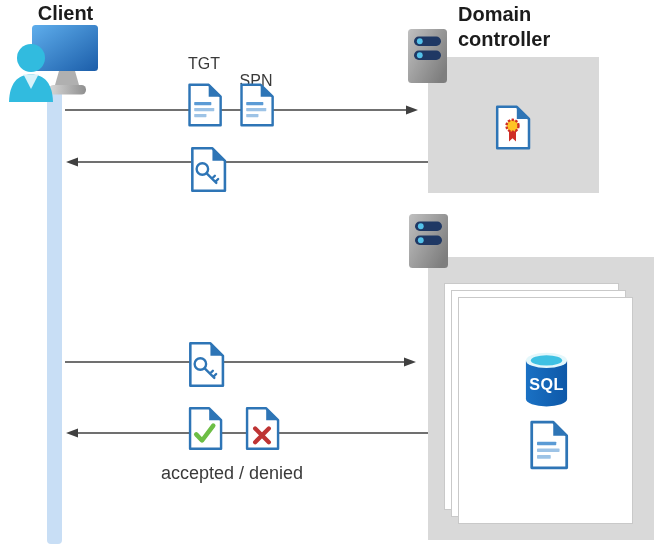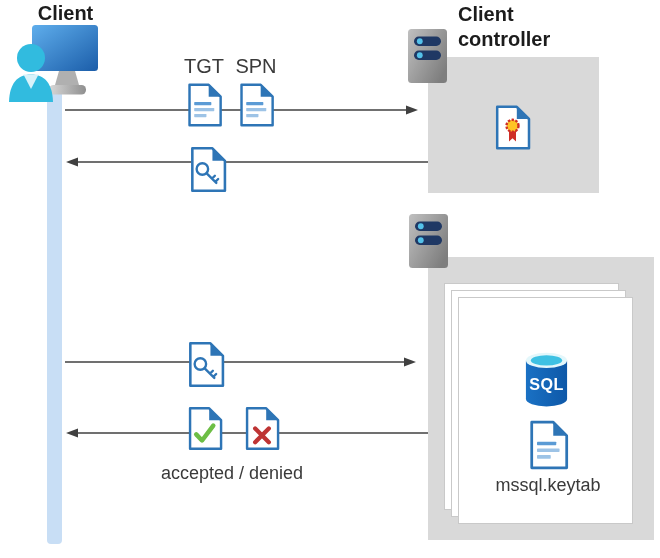--- a/index.html
+++ b/index.html
@@ -8,21 +8,21 @@
     --check-green:#6DBE45; --cross-red:#BE3434; --person-cyan:#31BBDF;
     --server-pill-navy:#1F3864; --server-dot-cyan:#54C2EA;
     --medal-gold:#FFC425; --medal-red:#CF2E27;
     --text-dark:#1C1C1C; --text-gray:#3A3A3A;
   }
   html,body{margin:0;padding:0;background:#fff;}
   .canvas{position:relative;width:660px;height:558px;background:#fff;overflow:hidden;
           font-family:"Liberation Sans","DejaVu Sans",sans-serif;}
   .abs{position:absolute;}
   .lbl-bold{font-weight:bold;font-size:20px;color:var(--text-dark);line-height:25px;}
-  .lbl-reg{font-size:20px;color:var(--text-gray);}
+  .lbl-reg{font-size:16px;color:var(--text-gray);}
   .lbl-big{font-size:18px;color:var(--text-gray);}
   .tc{text-align:center;}
   .graybox{background:var(--box-gray);}
   .card{background:#fff;border:1px solid #C9C9C9;box-sizing:border-box;}
   .timeline{background:var(--timeline-blue);border-radius:0 0 4px 4px;}
 
   
   .st-doc{fill:#fff;stroke:var(--doc-blue);stroke-width:2.5;stroke-linejoin:round;}
   .fl-doc{fill:var(--doc-blue);}
   .ln-mid{fill:var(--doc-line-mid);}
@@ -120,32 +120,32 @@
   <div class="abs lbl-bold tc" style="left:18px;top:1px;width:95px">Client</div>
   <svg class="abs" style="left:8px;top:24px;width:92px;height:78px" viewBox="0 0 92 78">
     <rect x="24" y="1" width="66" height="46" rx="3.5" fill="url(#gradMon)"></rect>
     <polygon points="51,47 67,47 71,61 47,61" fill="#B0B0B0"></polygon>
     <rect x="41" y="61" width="37" height="9.5" rx="4.5" fill="url(#gradBase)"></rect>
     <path class="fl-person" d="M1 78 C1.5 60 9 50.5 23 50.5 C37 50.5 44.5 60 45 78 Z"></path>
     <polygon class="fl-collar" points="15.5,50.5 30.5,50.5 23,65"></polygon>
     <circle class="fl-person" cx="23" cy="34" r="14"></circle>
   </svg>
 
-  <div class="abs lbl-bold" style="left:458px;top:2px;width:135px">Client controller</div>
+  <div class="abs lbl-bold" style="left:458px;top:2px;width:135px">Domain controller</div>
   <svg class="abs" style="left:407px;top:28px;width:41px;height:56px" viewBox="0 0 41 56">
     <use href="#g-server"></use>
   </svg>
   <svg class="abs" style="left:492px;top:104px;width:40px;height:47px" viewBox="0 0 40 47">
     <use href="#g-doc"></use>
     <path class="fl-ribbon" d="M17 26.5 L17 37.5 L20.5 34.2 L24 37.5 L24 26.5 Z"></path>
     <circle class="fl-medal" cx="20.5" cy="21.8" r="6"></circle>
   </svg>
 
   <div class="abs lbl-reg tc" style="left:182px;top:55px;width:44px">TGT</div>
-  <div class="abs lbl-reg tc" style="left:234px;top:55px;width:44px">SPN</div>
+  <div class="abs lbl-reg tc" style="left:234px;top:72px;width:44px">SPN</div>
   <svg class="abs" style="left:184px;top:82px;width:40px;height:46px" viewBox="0 0 40 47">
     <use href="#g-doc"></use>
       <use href="#g-lines"></use>
   </svg>
   <svg class="abs" style="left:236px;top:82px;width:40px;height:46px" viewBox="0 0 40 47">
     <use href="#g-doc"></use>
       <use href="#g-lines"></use>
   </svg>
   <svg class="abs" style="left:187px;top:145px;width:41px;height:49px" viewBox="0 0 40 47">
     <use href="#g-doc"></use>
@@ -160,21 +160,20 @@
     <ellipse cx="25" cy="49" rx="21" ry="7.5" fill="url(#gradSql)"></ellipse>
     <rect x="4" y="9.5" width="42" height="39.5" fill="url(#gradSql)"></rect>
     <ellipse cx="25" cy="9.5" rx="21" ry="7.8" fill="#E3F7FB"></ellipse>
     <ellipse cx="25" cy="9.5" rx="16" ry="5.3" fill="#3EC1E3"></ellipse>
     <text class="sql-text" x="25" y="40" text-anchor="middle">SQL</text>
   </svg>
   <svg class="abs" style="left:526px;top:419px;width:44px;height:52px" viewBox="0 0 40 47">
     <use href="#g-doc"></use>
       <use href="#g-lines"></use>
   </svg>
-  <div class="abs lbl-big tc" style="left:458px;top:475px;width:180px">mssql.keytab</div>
 
   <svg class="abs" style="left:185px;top:340px;width:41px;height:49px" viewBox="0 0 40 47">
     <use href="#g-doc"></use>
       <use href="#g-key"></use>
   </svg>
   <svg class="abs" style="left:185px;top:405px;width:39px;height:47px" viewBox="0 0 40 47">
     <use href="#g-doc"></use>
     <path class="st-check" d="M11.5 29.5 L17.5 35.8 L29 20.5"></path>
   </svg>
   <svg class="abs" style="left:242px;top:405px;width:39px;height:47px" viewBox="0 0 40 47">

